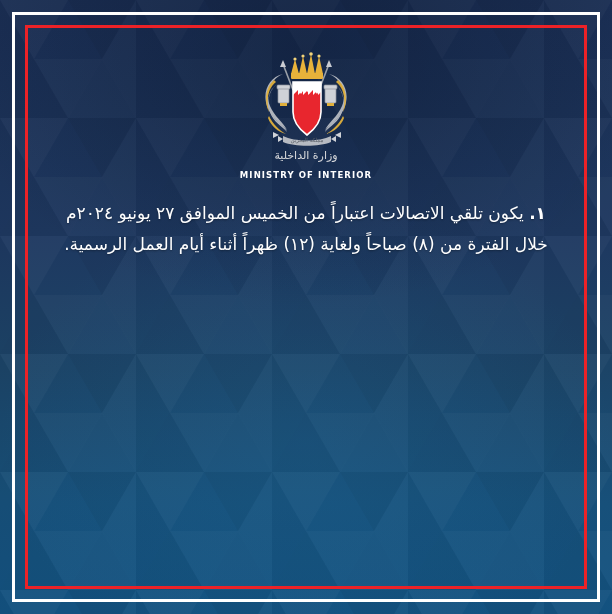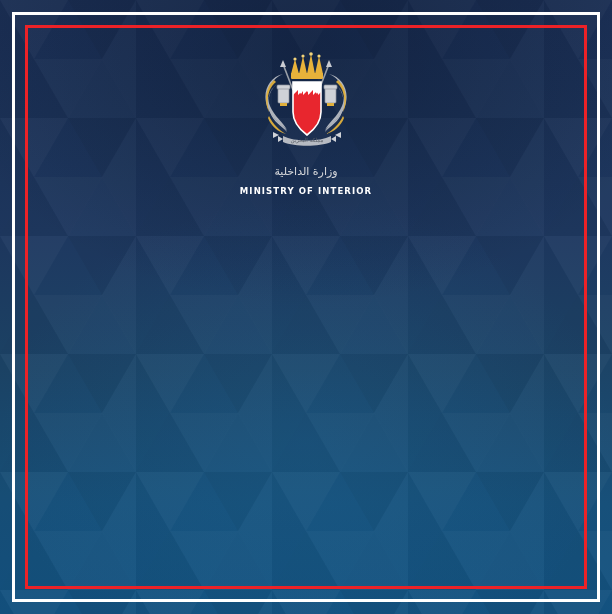--- a/index.html
+++ b/index.html
@@ -66,21 +66,21 @@
 
   .emblem-wrap {
     margin-top: 22px;
     display: flex;
     flex-direction: column;
     align-items: center;
   }
   .emblem { display:block; }
 
   .ministry-ar {
-    margin-top: 16px;
+    margin-top: 0;
     color: #e6e6e6;
     font-size: 11px;
     letter-spacing: 0px;
     line-height: 1;
     opacity: .92;
   }
   .ministry-en {
     margin-top: 10px;
     color: #ffffff;
     font-size: 8.5px;
@@ -216,18 +216,22 @@
         </g>
       </svg>
 
       <div class="ministry-ar">وزارة الداخلية</div>
       <div class="ministry-en">MINISTRY OF INTERIOR</div>
     </div>
 
 
     <div class="list">
 
+      <div class="list-item">
+        <span class="num">١.</span>
+        <span>يكون تلقي الاتصالات اعتباراً من الخميس الموافق ٢٧ يونيو ٢٠٢٤م خلال الفترة من (٨) صباحاً ولغاية (١٢) ظهراً أثناء أيام العمل الرسمية.</span>
+      </div>
 
 
 
     </div>
   </div>
 </div>
 
 </body></html>

